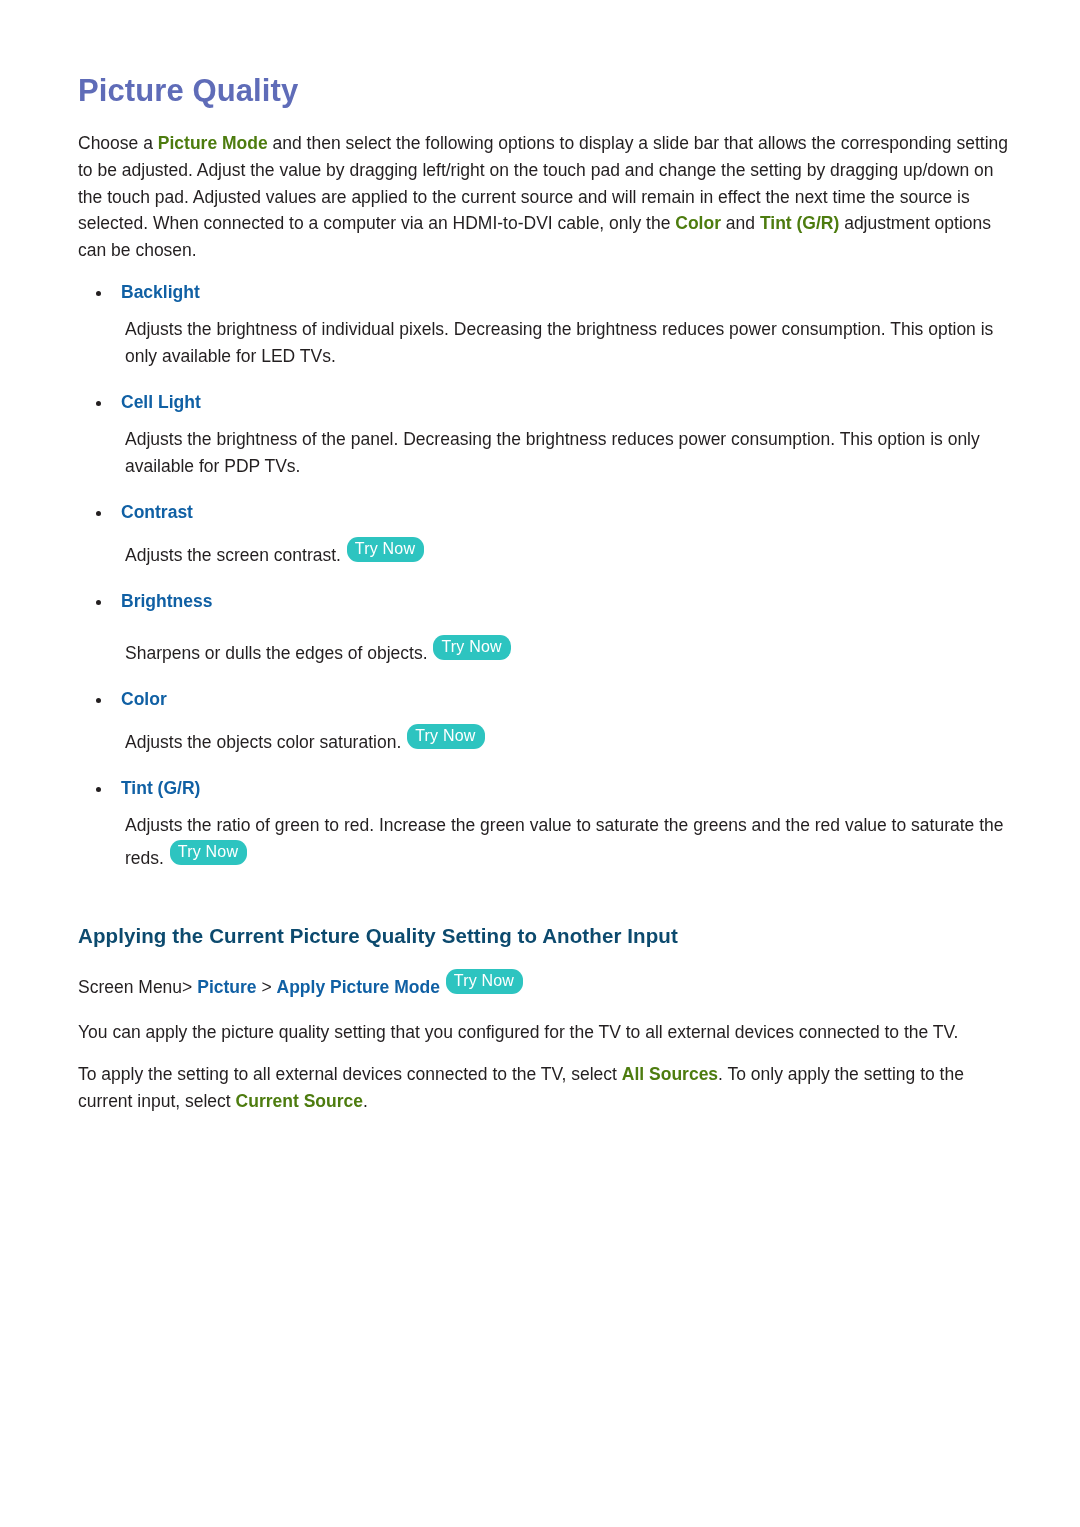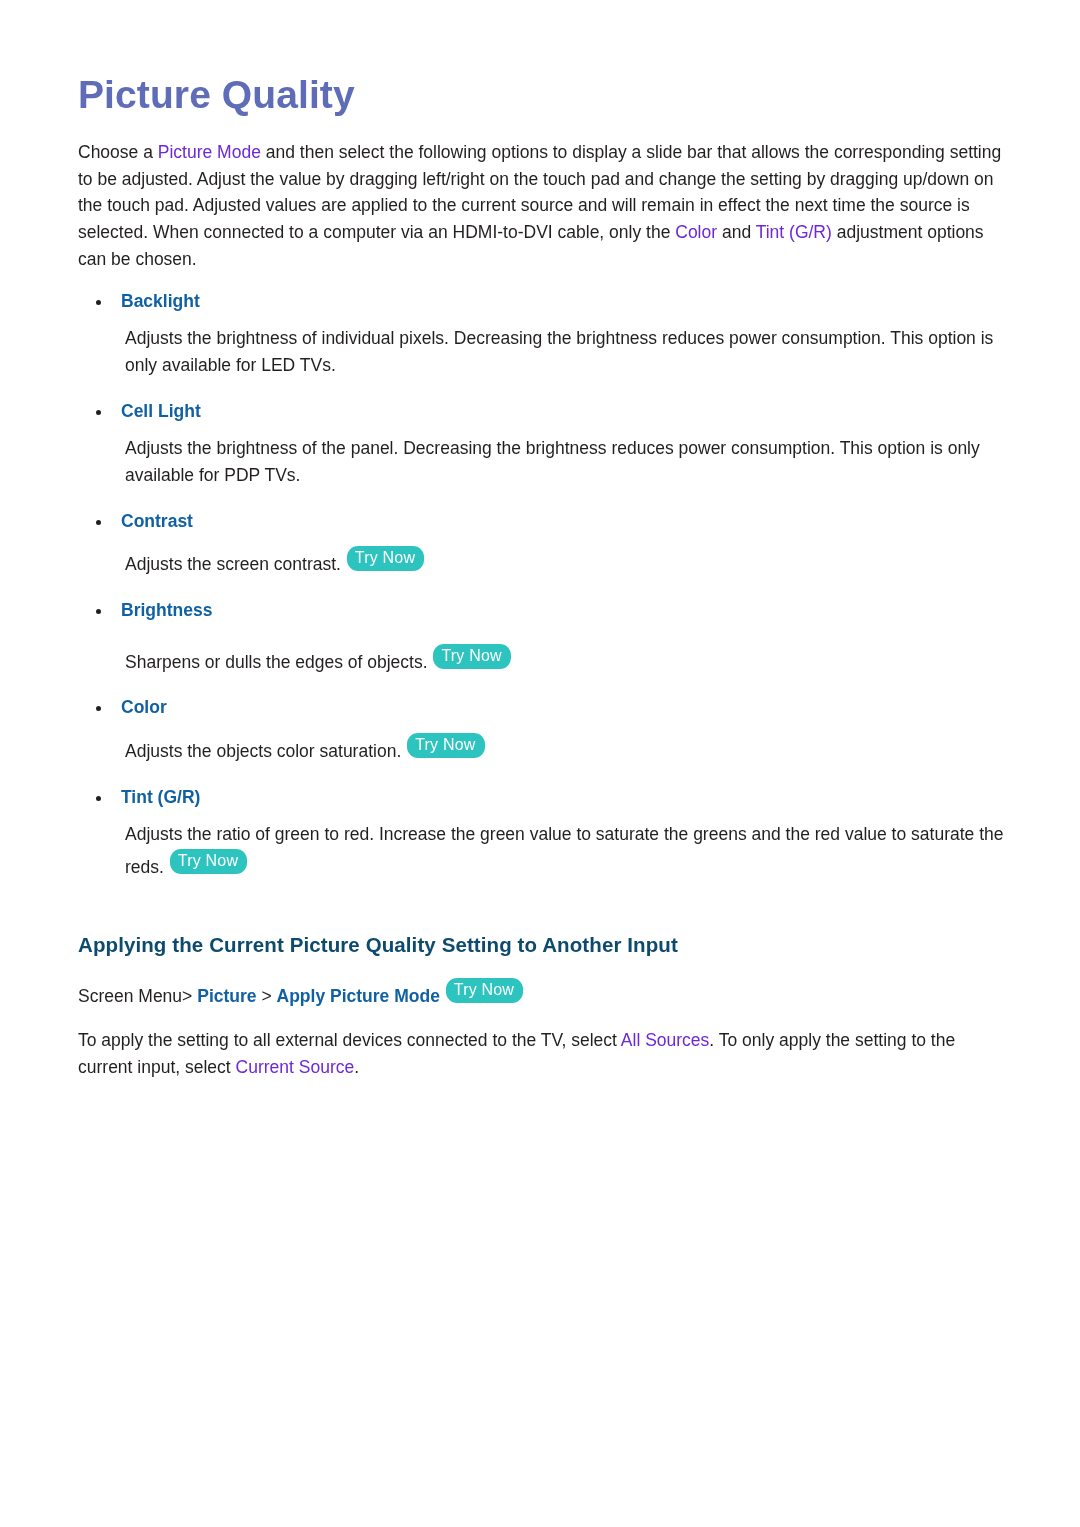--- a/index.html
+++ b/index.html
@@ -18,21 +18,21 @@
   .page {
     position: relative;
     width: 1080px;
     height: 1527px;
     box-sizing: border-box;
     padding: 60px 70px 0 78px;
   }
 
   
   h1.page-title {
-    font-size: 39px;
+    font-size: 31px;
     font-weight: bold;
     color: #5f6cb8;
     margin: 14px 0 22px 0;
     letter-spacing: 0.1px;
     line-height: 1.1;
   }
   h2.section-title {
     font-size: 20.5px;
     font-weight: bold;
     color: #0c4a6e;
@@ -59,22 +59,22 @@
 
   
   p.body-text {
     font-size: 17.5px;
     line-height: 1.53;
     margin: 0 0 16px 0;
     color: #231f20;
     text-align: left;
   }
   .lnk {
-    color: #6d28d9;
-    font-weight: normal;
+    color: #4d7c0f;
+    font-weight: bold;
   }
 
   
   ul.option-list {
     list-style: none;
     margin: 14px 0 0 0;
     padding: 0;
   }
   ul.option-list > li {
     margin: 0 0 20px 0;
@@ -186,16 +186,17 @@
       </div>
       <p class="opt-desc"><span>Adjusts the ratio of green to red. Increase the green value to saturate the greens and the red value to saturate the reds.</span> <span class="try-now">Try Now</span></p>
     </li>
 
   </ul>
 
   <h2 class="section-title">Applying the Current Picture Quality Setting to Another Input</h2>
 
   <div class="breadcrumb"><span>Screen Menu</span><span class="crumb-sep">&gt;</span> <span class="crumb-link">Picture</span> <span class="crumb-sep">&gt;</span> <span class="crumb-link">Apply Picture Mode</span> <span class="try-now">Try Now</span></div>
 
+  <p class="body-text">You can apply the picture quality setting that you configured for the TV to all external devices connected to the TV.</p>
 
   <p class="body-text"><span>To apply the setting to all external devices connected to the TV, select </span><span class="lnk">All Sources</span><span>. To only apply the setting to the current input, select </span><span class="lnk">Current Source</span><span>.</span></p>
 
 </div>
 
 </body></html>

